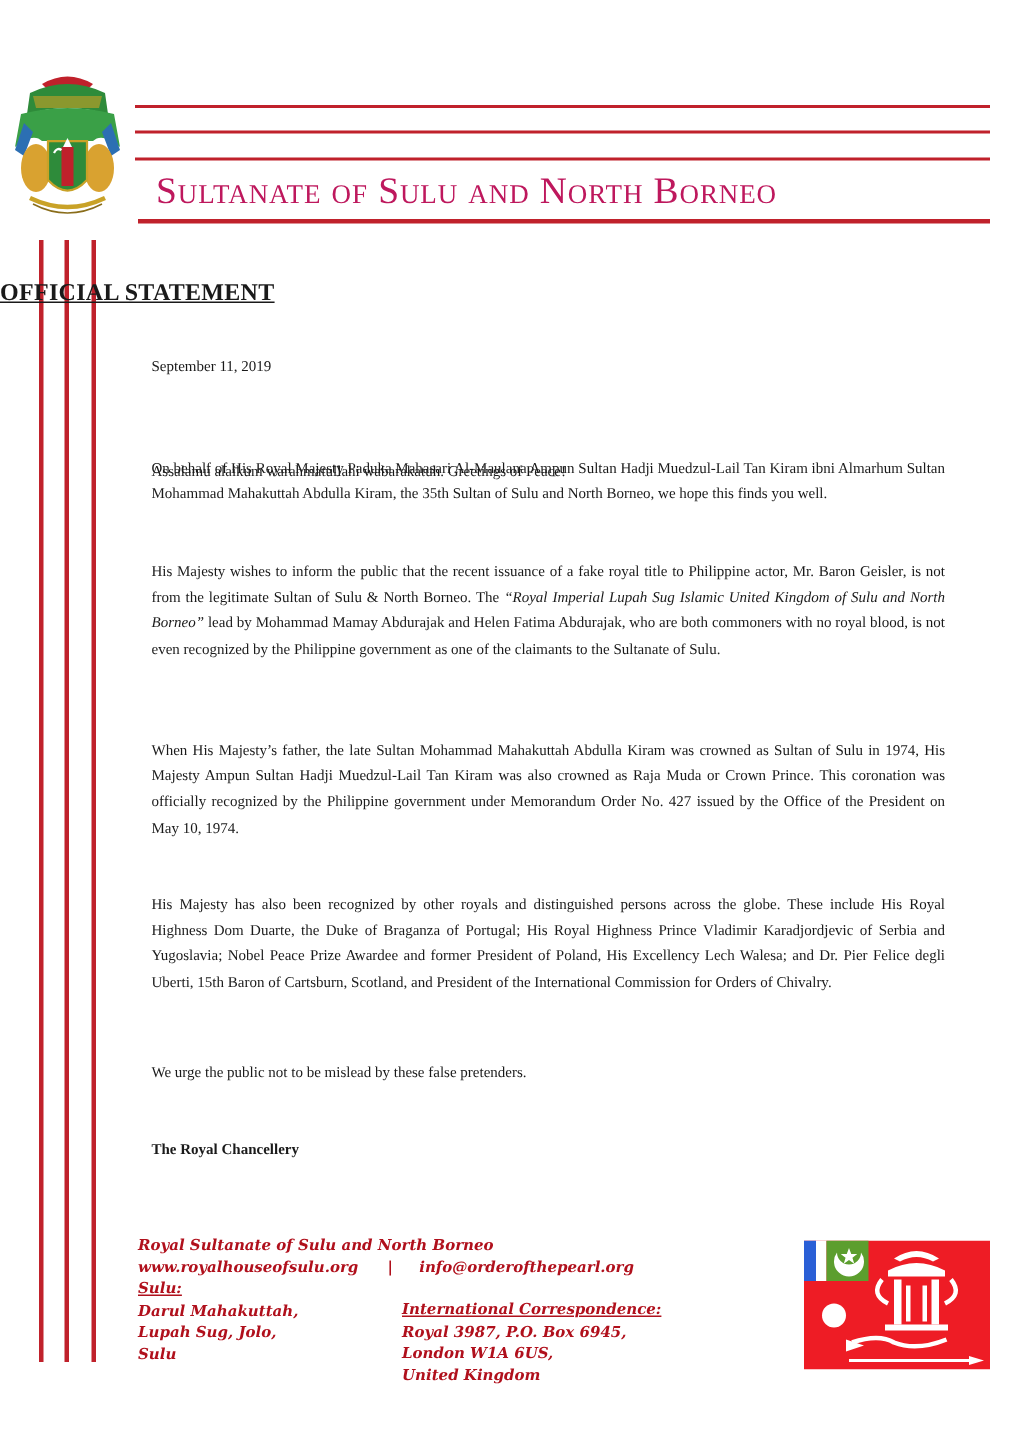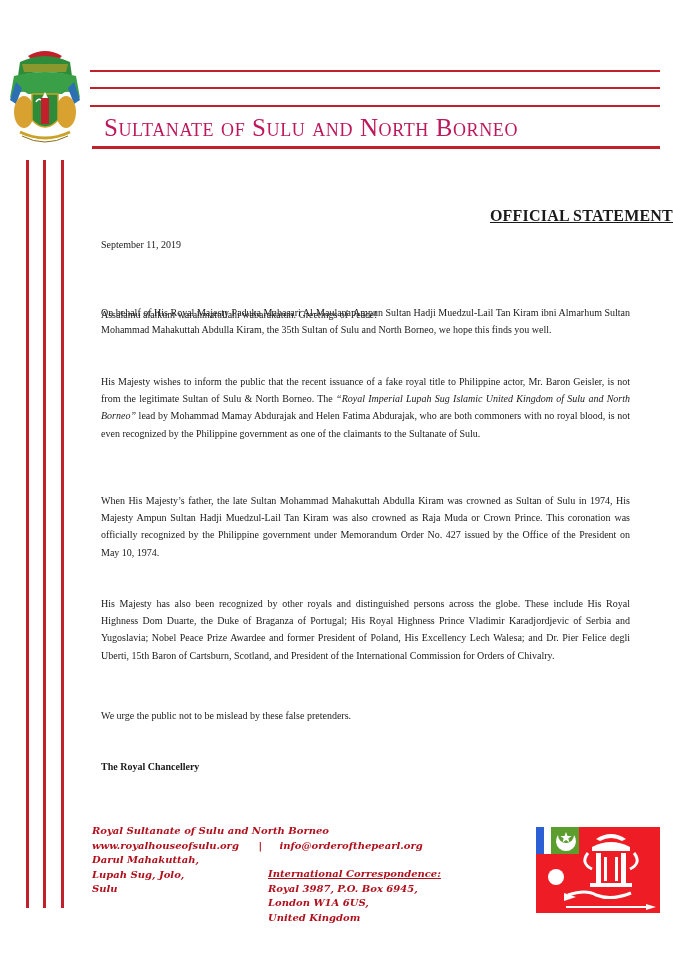--- a/index.html
+++ b/index.html
@@ -1,21 +1,21 @@
 <!DOCTYPE html>
 <html><head>
 <meta charset="utf-8">
 <style>
   html, body { margin:0; padding:0; background:#ffffff; }
   body { width:673px; height:960px; position:relative; overflow:hidden; font-family:"Liberation Serif", serif; color:#1a1a1a; }
   .abs { position:absolute; }
   .hline { position:absolute; left:90px; width:570px; background:#c0212b; }
   .vline { position:absolute; top:160px; height:748px; width:3px; background:#c0212b; }
   .org-title { position:absolute; left:104px; top:114px; width:560px; font-family:"Liberation Serif", serif; font-size:25px; color:#be185d; letter-spacing:0.6px; white-space:nowrap; font-variant:small-caps; }
-  .statement-title { position:absolute; left:0; width:673px; top:187px; text-align:right;margin-top:20px; }
+  .statement-title { position:absolute; left:0; width:673px; top:187px; text-align:left; }
   .statement-title span { font-weight:bold; font-size:16px; text-decoration:underline; letter-spacing:0.2px; }
   .para { position:absolute; left:101px; width:529px; font-size:10px; line-height:17.2px; text-align:justify; }
   .para i { font-style:italic; }
   .footer { position:absolute; font-family:"DejaVu Serif", serif; font-style:italic; font-weight:bold; color:#b0101c; font-size:10px; line-height:14.6px; white-space:nowrap; }
   .footer .u { text-decoration:underline; }
 </style>
 </head>
 <body>
 
 <div class="abs" style="left:6px;top:48px;width:78px;height:100px;">
@@ -62,20 +62,21 @@
 <div class="para" style="top:707px;">We urge the public not to be mislead by these false pretenders.</div>
 <div class="para" style="top:758px;font-weight:bold;">The Royal Chancellery</div>
 
 <div class="footer" style="left:92px;top:824px;">
   <div>Royal Sultanate of Sulu and North Borneo</div>
   <div>
     <span>www.royalhouseofsulu.org</span>
     <span style="margin:0 14px 0 16px;">|</span>
     <span>info@orderofthepearl.org</span>
   </div>
+  <div class="u">Sulu:</div>
   <div>Darul Mahakuttah,</div>
   <div>Lupah Sug, Jolo,</div>
   <div>Sulu</div>
 </div>
 <div class="footer" style="left:268px;top:819px;margin-top:48px;">
   <div class="u">International Correspondence:</div>
   <div>Royal 3987, P.O. Box 6945,</div>
   <div>London W1A 6US,</div>
   <div>United Kingdom</div>
 </div>

